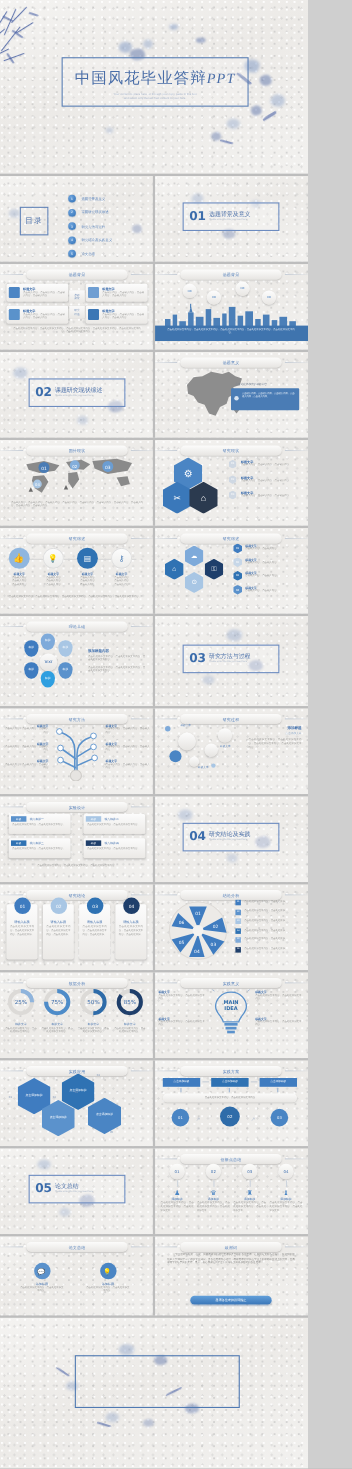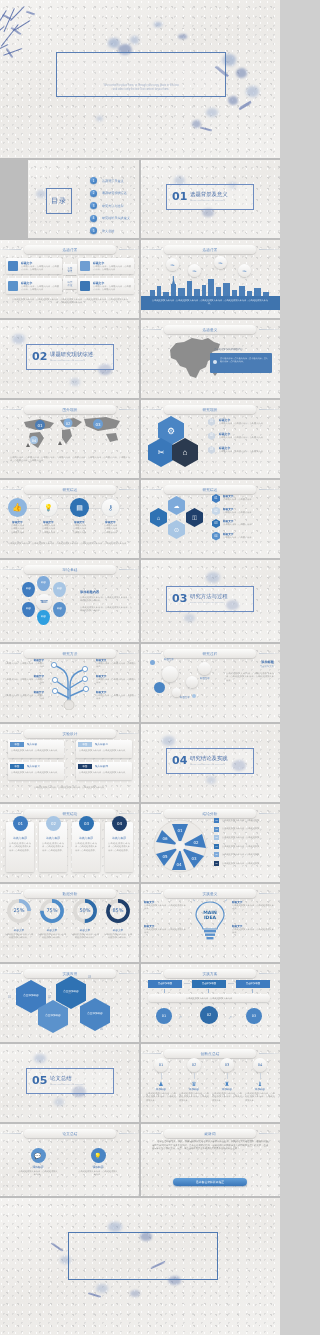--- a/index.html
+++ b/index.html
@@ -135,28 +135,29 @@
     <div class="ink" style="left:206px;top:108px;width:12px;height:9px;opacity:.35;"></div>
     <div class="ink2" style="left:192px;top:120px;width:9px;height:8px;opacity:.4;"></div>
     <div class="ink" style="left:154px;top:22px;width:8px;height:5px;opacity:.5;"></div>
     <div class="ink2" style="left:178px;top:34px;width:9px;height:5px;opacity:.45;"></div>
     <div class="ink" style="left:96px;top:116px;width:7px;height:5px;opacity:.3;"></div>
     <div class="leafy" style="left:214px;top:70px;width:16px;height:2.5px;transform:rotate(40deg);"></div>
     <div class="leafy" style="left:238px;top:104px;width:14px;height:2.5px;transform:rotate(-30deg);"></div>
     <div class="leafy" style="left:200px;top:128px;width:12px;height:2px;transform:rotate(16deg);"></div>
 
     <div class="cover-frame"></div>
+    <div class="cover-title"><span>中国风花毕业答辩</span><i>PPT</i></div>
     <div class="cover-sub">
       <div>Your content to place here, or through your copy, paste in this box</div>
       <div>and select only the text Text content to your here.</div>
     </div>
   </div>
   <div class="divider" style="top:158px;"></div>
 
-  <div class="slide half left" id="catalog" style="top:160px;height:78px;margin-left:28px;">
+  <div class="slide half left" id="catalog" style="top:160px;height:78px;">
     <div class="ink" style="left:8px;top:30px;width:10px;height:8px;opacity:.3;"></div>
     <div class="ink2" style="left:120px;top:44px;width:9px;height:8px;opacity:.3;"></div>
     <div class="cat-box">
         <span>目录</span>
       </div>
     <div class="cat-list">
       <div class="cat-row">
           <div class="cat-num">1</div>
           <div class="cat-txt">选题背景及意义</div>
         </div>

